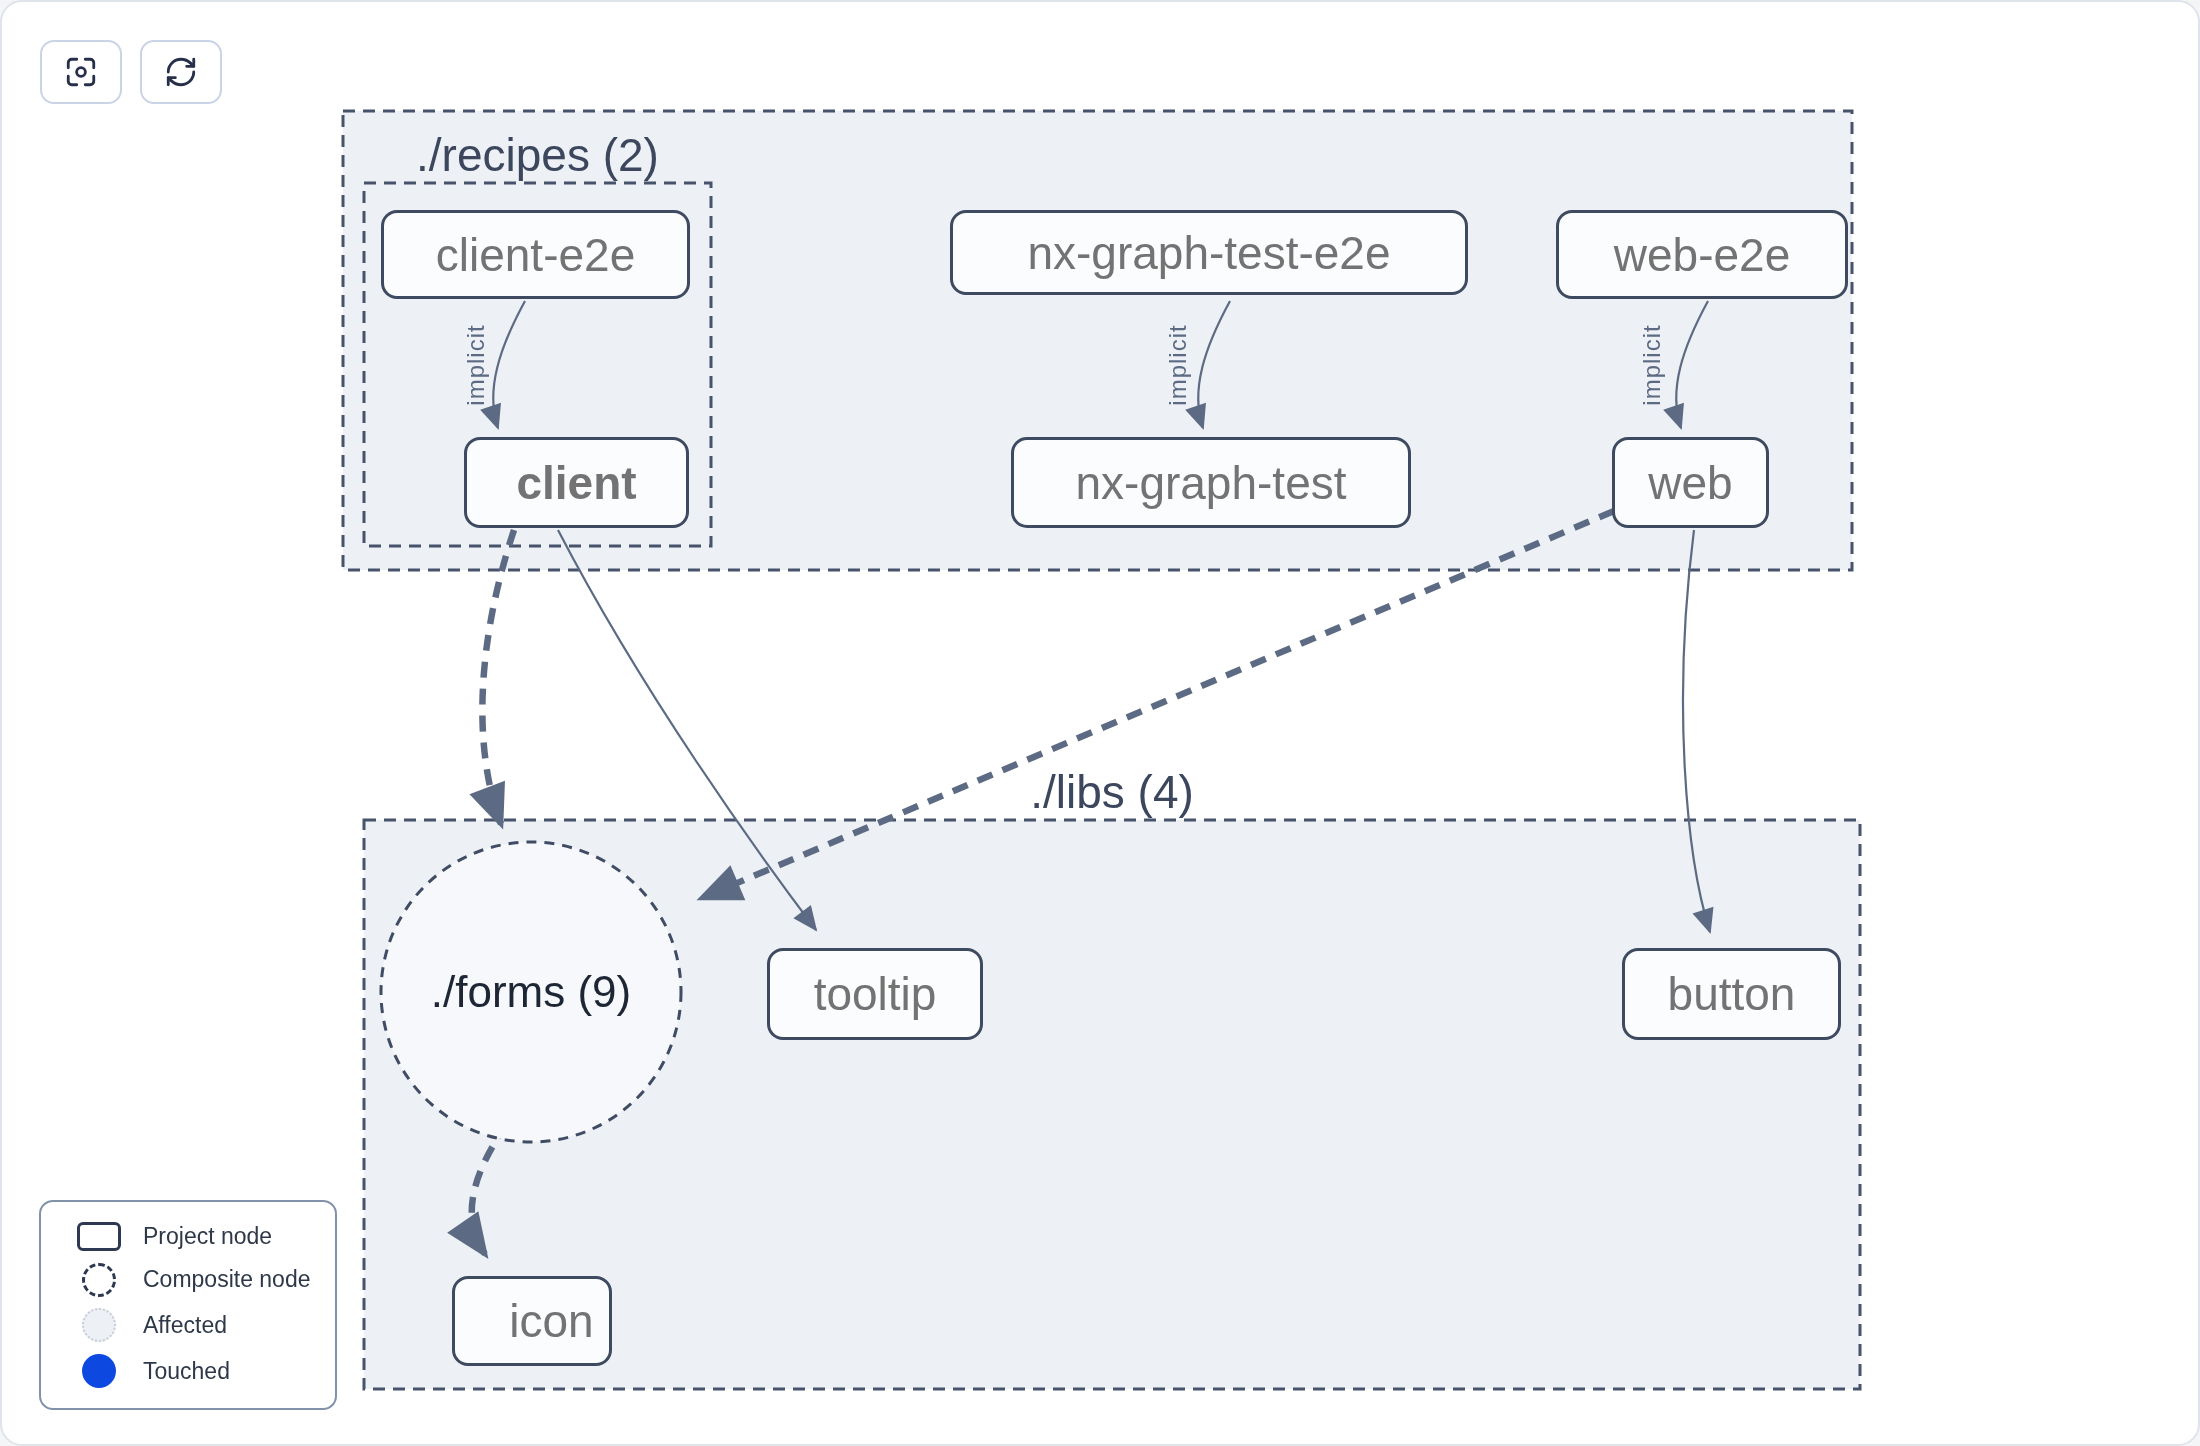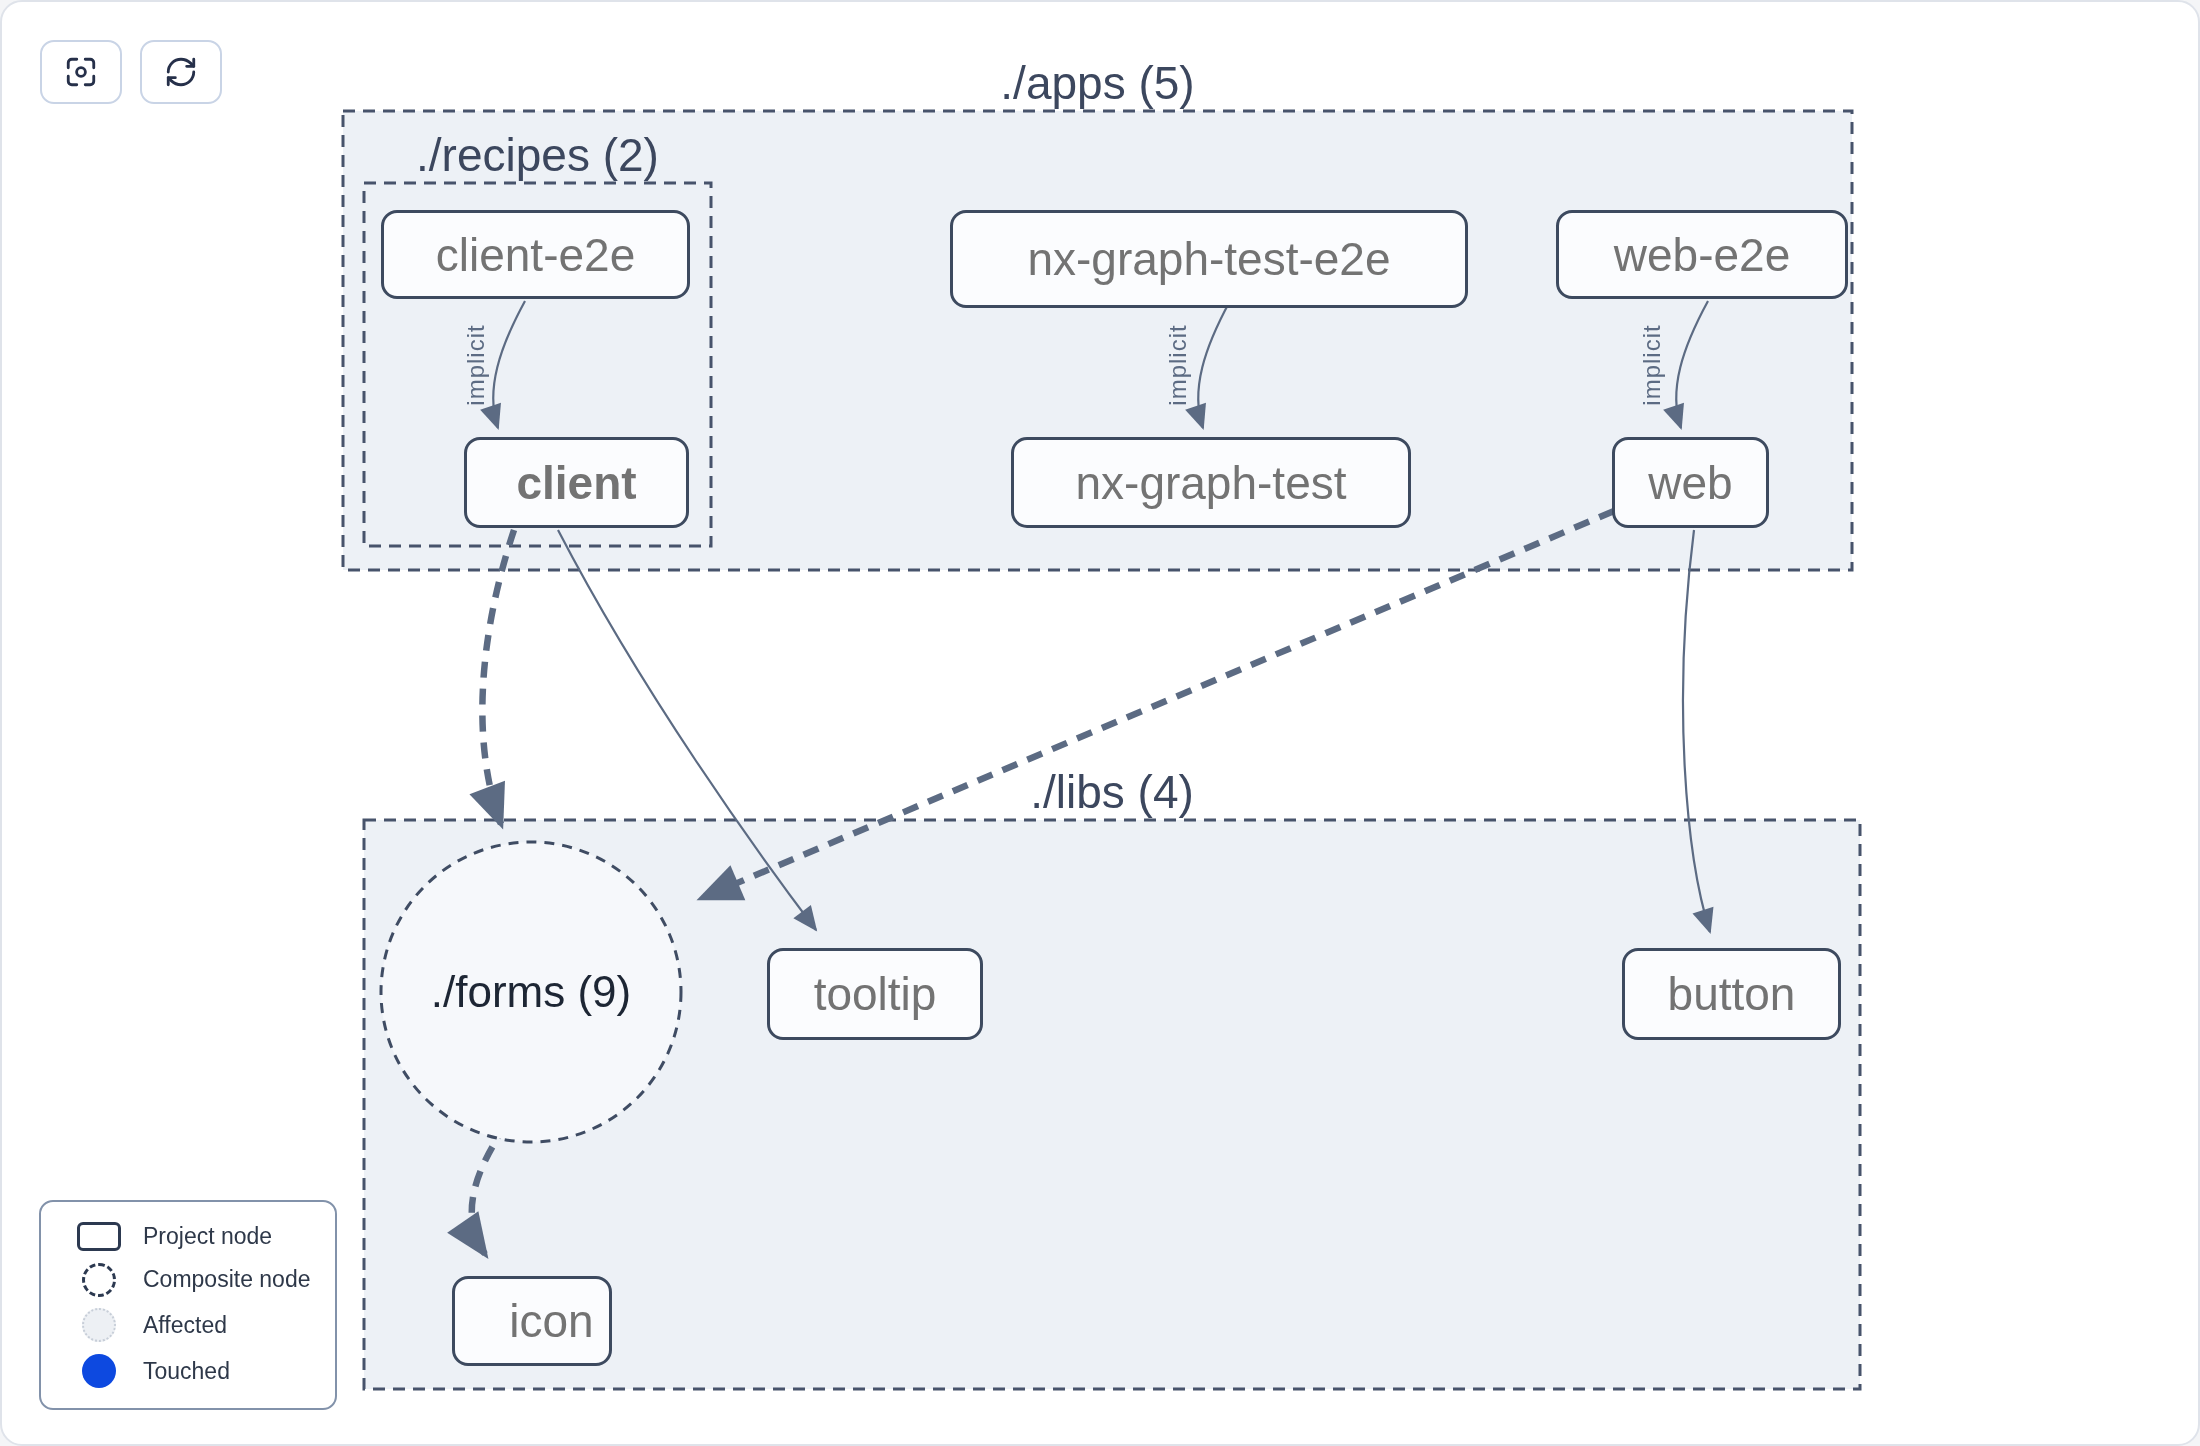--- a/index.html
+++ b/index.html
@@ -75,27 +75,26 @@
     <path d="M 1612 509 C 1306 639, 1000 768, 700 896" stroke="#5c6b83" stroke-width="6.5" fill="none" stroke-dasharray="16 11" marker-end="url(#arrB)"></path>
     <path d="M 505 1122 C 470 1172, 458 1216, 483 1252" stroke="#5c6b83" stroke-width="6.5" fill="none" stroke-dasharray="16 11" marker-end="url(#arrB)"></path>
 
     <circle cx="529" cy="990" r="150" fill="#f6f8fb" stroke="#3f4c63" stroke-width="3" stroke-dasharray="10 8"></circle>
 
     <text class="edge-label" transform="translate(482,363) rotate(-90)" text-anchor="middle">implicit</text>
     <text class="edge-label" transform="translate(1184,363) rotate(-90)" text-anchor="middle">implicit</text>
     <text class="edge-label" transform="translate(1658,363) rotate(-90)" text-anchor="middle">implicit</text>
   </svg>
 
-  <div class="group-title" style="left:341px;width:1509px;top:56px;">./apps (5)</div>
   <div class="group-title" style="left:362px;width:347px;top:128px;">./recipes (2)</div>
   <div class="group-title" style="left:362px;width:1496px;top:765px;">./libs (4)</div>
   <div class="forms-label">./forms (9)</div>
 
   <div class="node" style="left:379px;top:208px;width:309px;height:89px;">client-e2e</div>
-  <div class="node" style="left:948px;top:208px;width:518px;height:98px;">nx-graph-test-e2e</div>
+  <div class="node" style="left:948px;top:208px;width:518px;height:85px;">nx-graph-test-e2e</div>
   <div class="node" style="left:1554px;top:208px;width:292px;height:89px;">web-e2e</div>
   <div class="node" style="left:462px;top:435px;width:225px;height:91px;font-weight:bold;">client</div>
   <div class="node" style="left:1009px;top:435px;width:400px;height:91px;">nx-graph-test</div>
   <div class="node" style="left:1610px;top:435px;width:157px;height:91px;">web</div>
   <div class="node" style="left:765px;top:946px;width:216px;height:92px;">tooltip</div>
   <div class="node" style="left:1620px;top:946px;width:219px;height:92px;">button</div>
   <div class="node" style="left:450px;top:1274px;width:160px;height:90px;padding-left:39px;">icon</div>
 
   <div class="tool-btn" style="left:38px;top:38px;">
     <svg width="34" height="34" viewBox="0 0 24 24">

